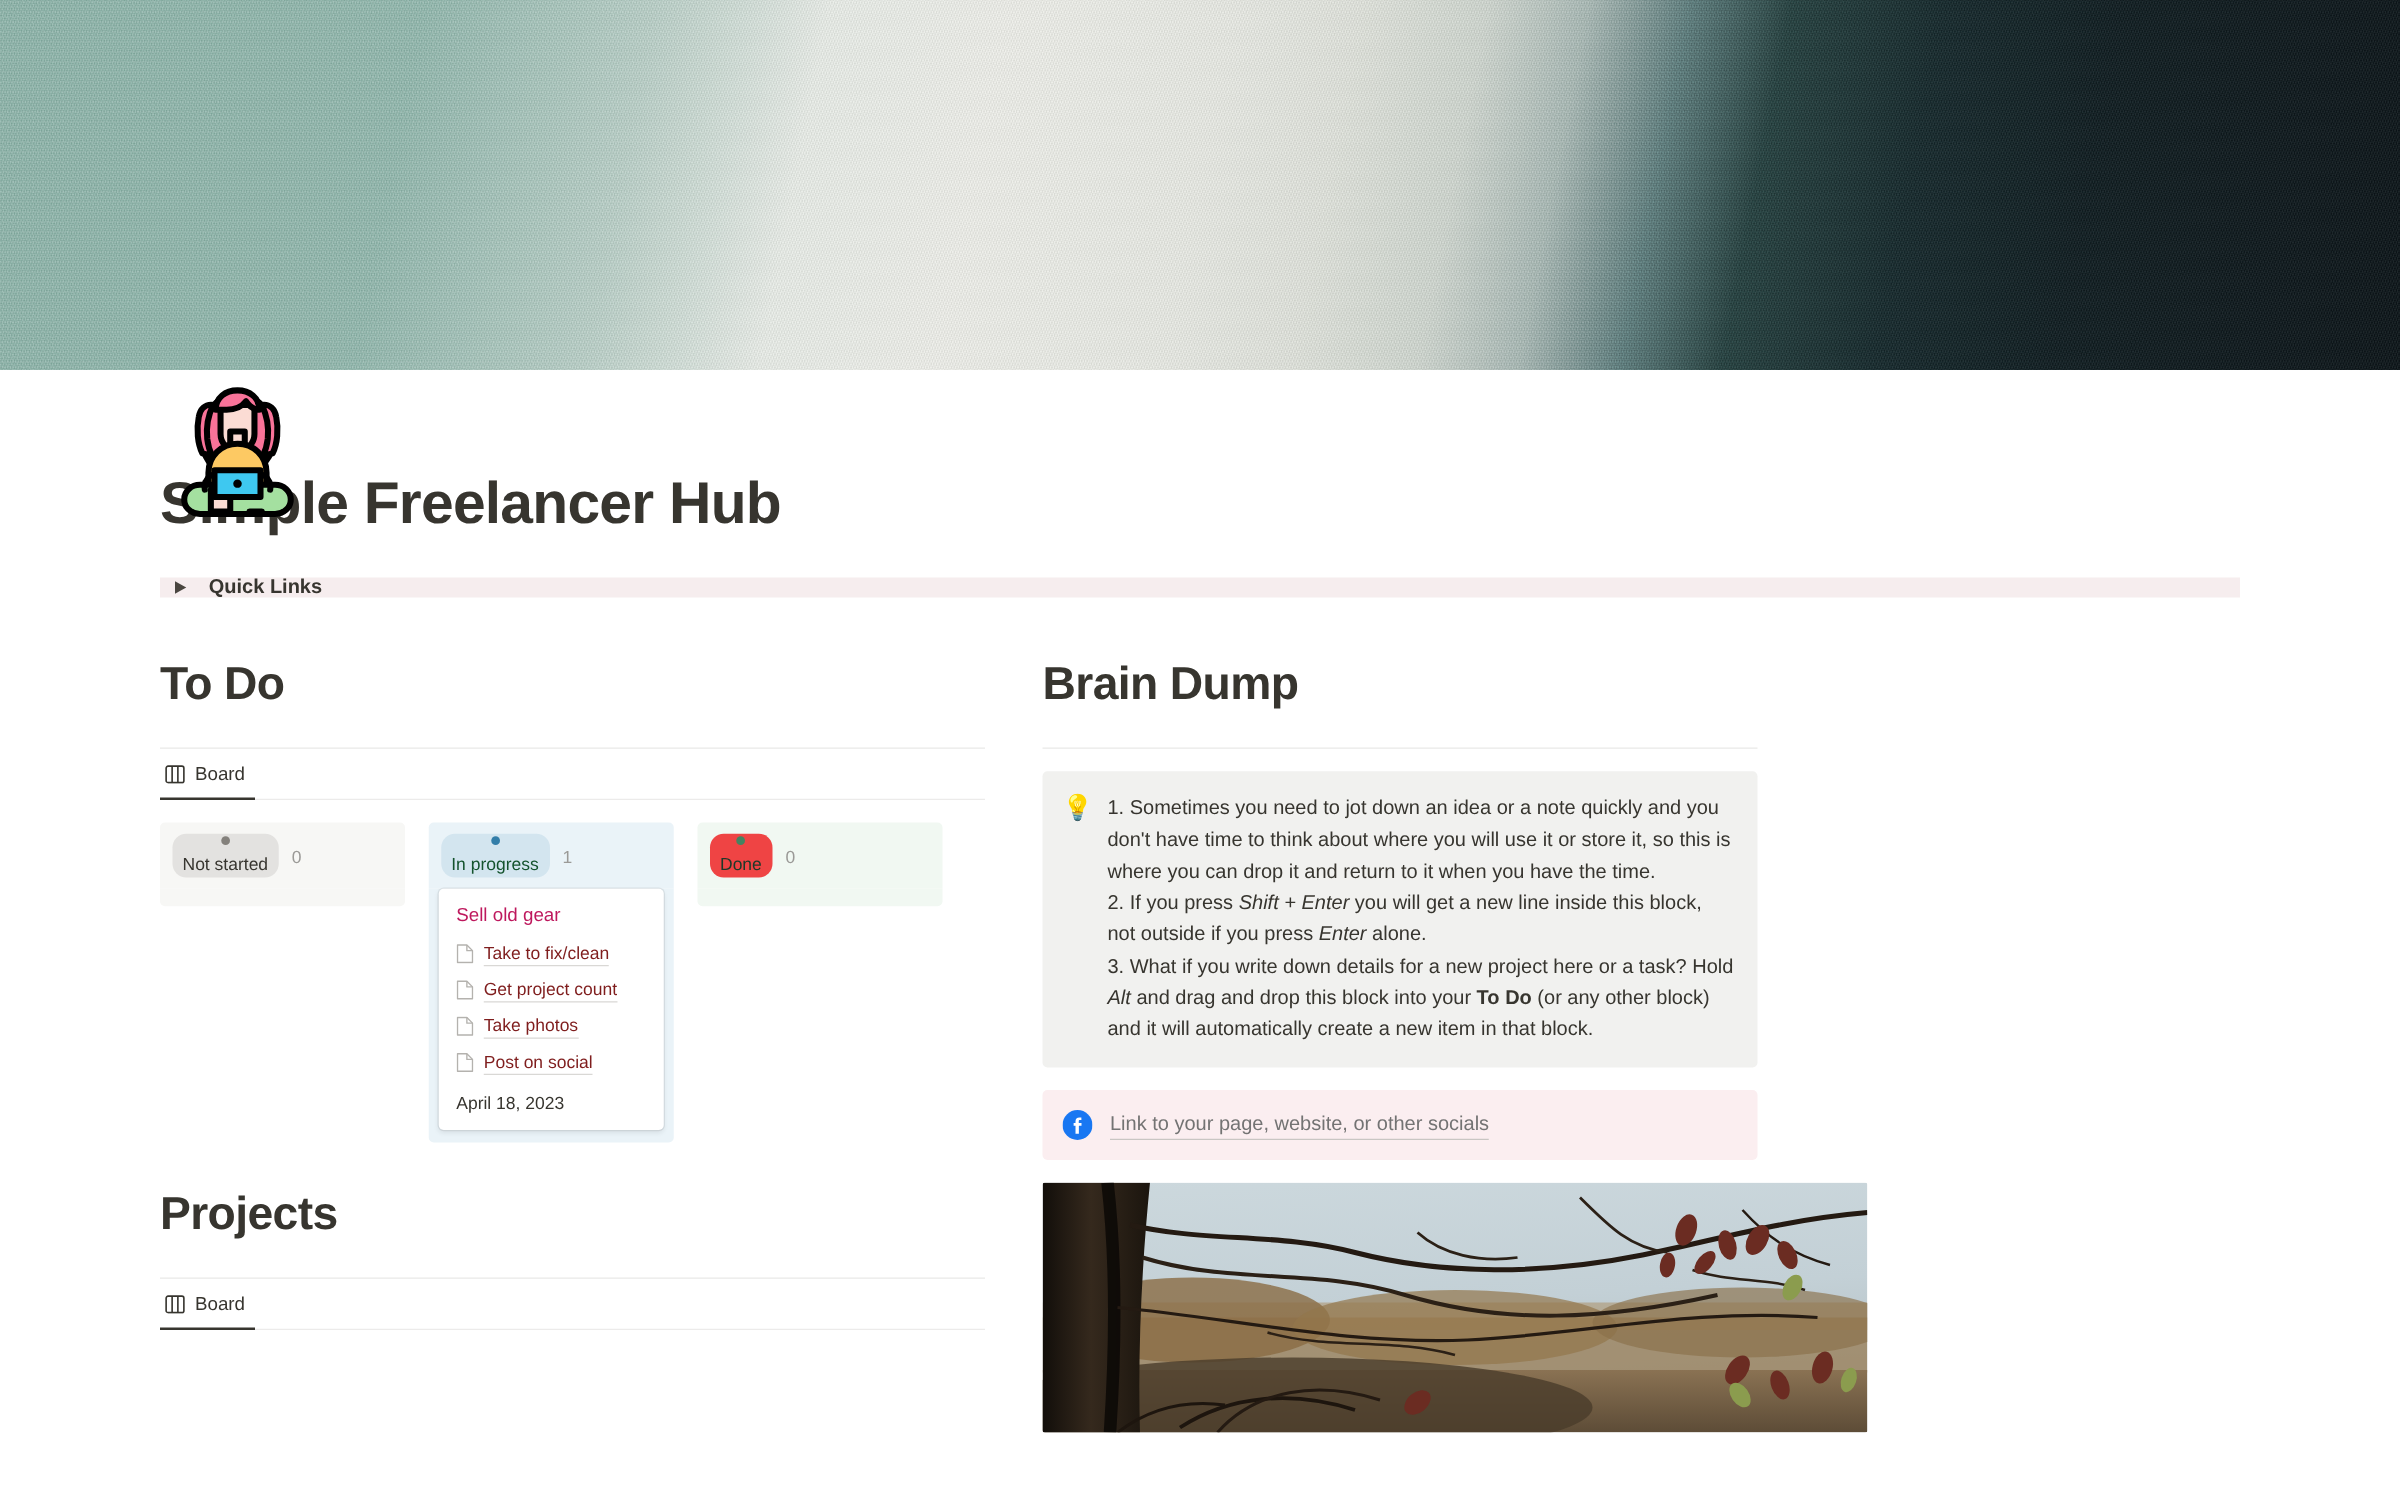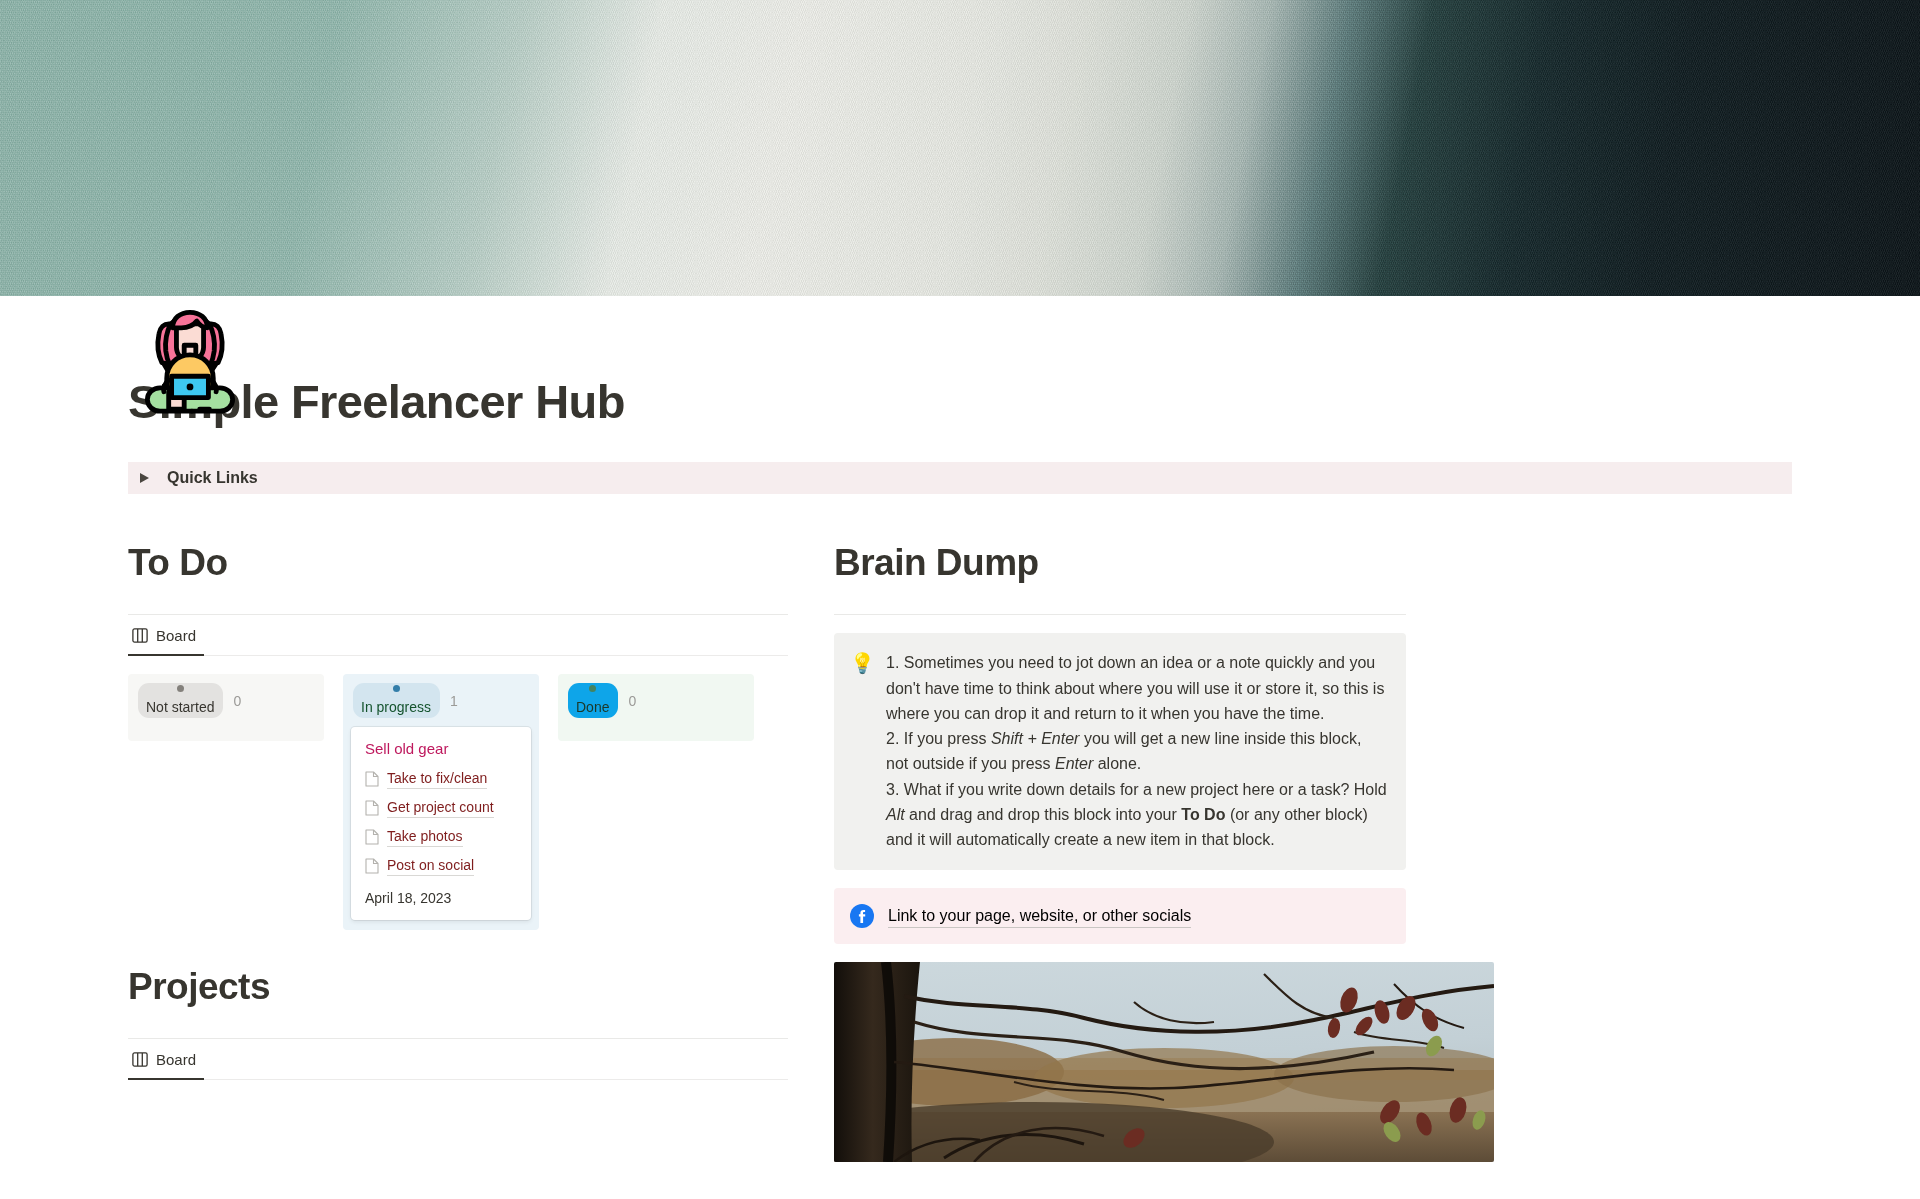--- a/index.html
+++ b/index.html
@@ -70,21 +70,21 @@
   .page-title {
     font-size: 47px; font-weight: 700; color: #37352f;
     letter-spacing: -0.6px; line-height: 1.1;
     margin-top: 80px;
   }
 
   
   .quick-links {
     margin-top: 34px;
     background: #f6edee;
-    height: 32px;
+    height: 16px;
     display: flex; align-items: center;
     padding-left: 12px;
     width: 1664px;
   }
   .tri {
     width: 0; height: 0;
     border-left: 9px solid #4a4640;
     border-top: 5.5px solid transparent;
     border-bottom: 5.5px solid transparent;
     margin-right: 18px;
@@ -132,21 +132,21 @@
     display: inline-flex; align-items: center; gap: 7px;
     font-size: 14px; border-radius: 11px; padding: 2px 9px 3px 8px;
     white-space: nowrap;
     flex-direction: column;
   }
   .pill-dot { width: 7px; height: 7px; border-radius: 50%; display:block; }
   .pill-notstarted { background: #e3e2e0; color: #37352f; }
   .pill-notstarted .pill-dot { background: #84817c; }
   .pill-inprogress { background: #d3e5ef; color: #14532d; }
   .pill-inprogress .pill-dot { background: #337ea9; }
-  .pill-done { background: #0ea5e9; color: #1c3829; }
+  .pill-done { background: #ef4444; color: #1c3829; }
   .pill-done .pill-dot { background: #448361; }
   .count { font-size: 14px; color: #9b9a97; }
 
   
   .card {
     background: #ffffff; border-radius: 4px;
     box-shadow: 0 0 0 1px rgba(15,15,15,.07), 0 2px 4px rgba(15,15,15,.08);
     padding: 13px 14px 14px;
   }
   .card-title { font-size: 15px; color: #be185d; margin-bottom: 12px; }
@@ -170,21 +170,21 @@
     margin-top: 18px;
   }
   .callout-grey { background: #f1f1ef; }
   .callout-pink { background: #fbeef0; align-items: center; padding: 16px 18px 16px 16px; }
   .callout-emoji { font-size: 20px; line-height: 1.3; flex: none; width: 22px; }
   .callout-body { font-size: 16px; line-height: 1.58; color: #37352f; }
   .callout-body em { font-style: italic; }
   .callout-body b { font-weight: 700; }
   .fb-icon { width: 24px; height: 24px; flex: none; display:block; }
   .link-text {
-    font-size: 16px; color: #000000;
+    font-size: 16px; color: #737373;
     border-bottom: 1px solid #c9c6c3;
     line-height: 1.4;
   }
 
   
   .photo {
     margin-top: 18px; width: 660px; height: 200px;
     border-radius: 2px; overflow: hidden; position: relative;
   }
   .photo svg { display: block; width: 100%; height: 100%; }

